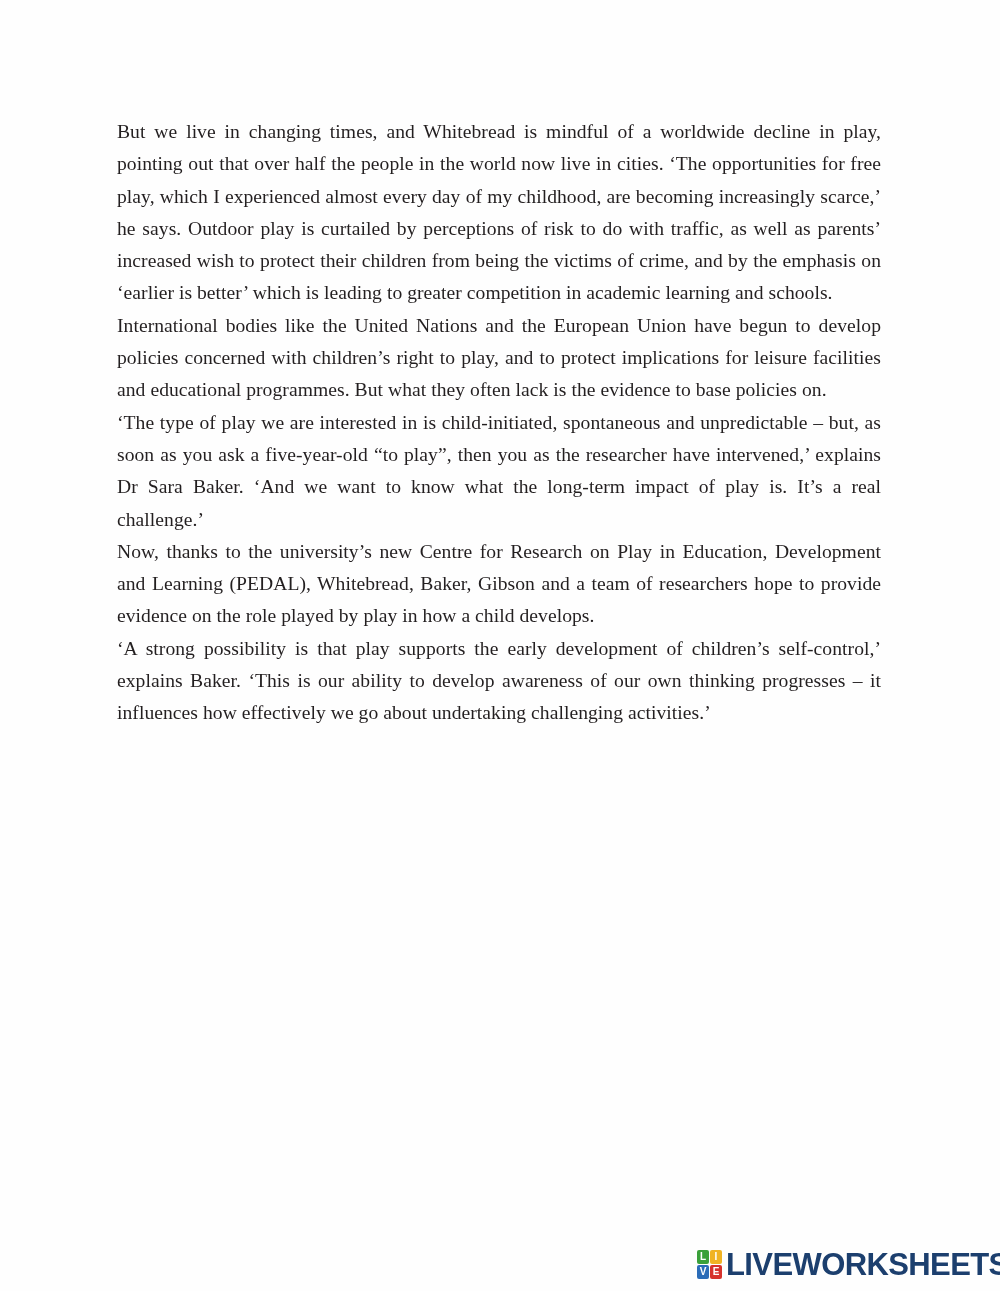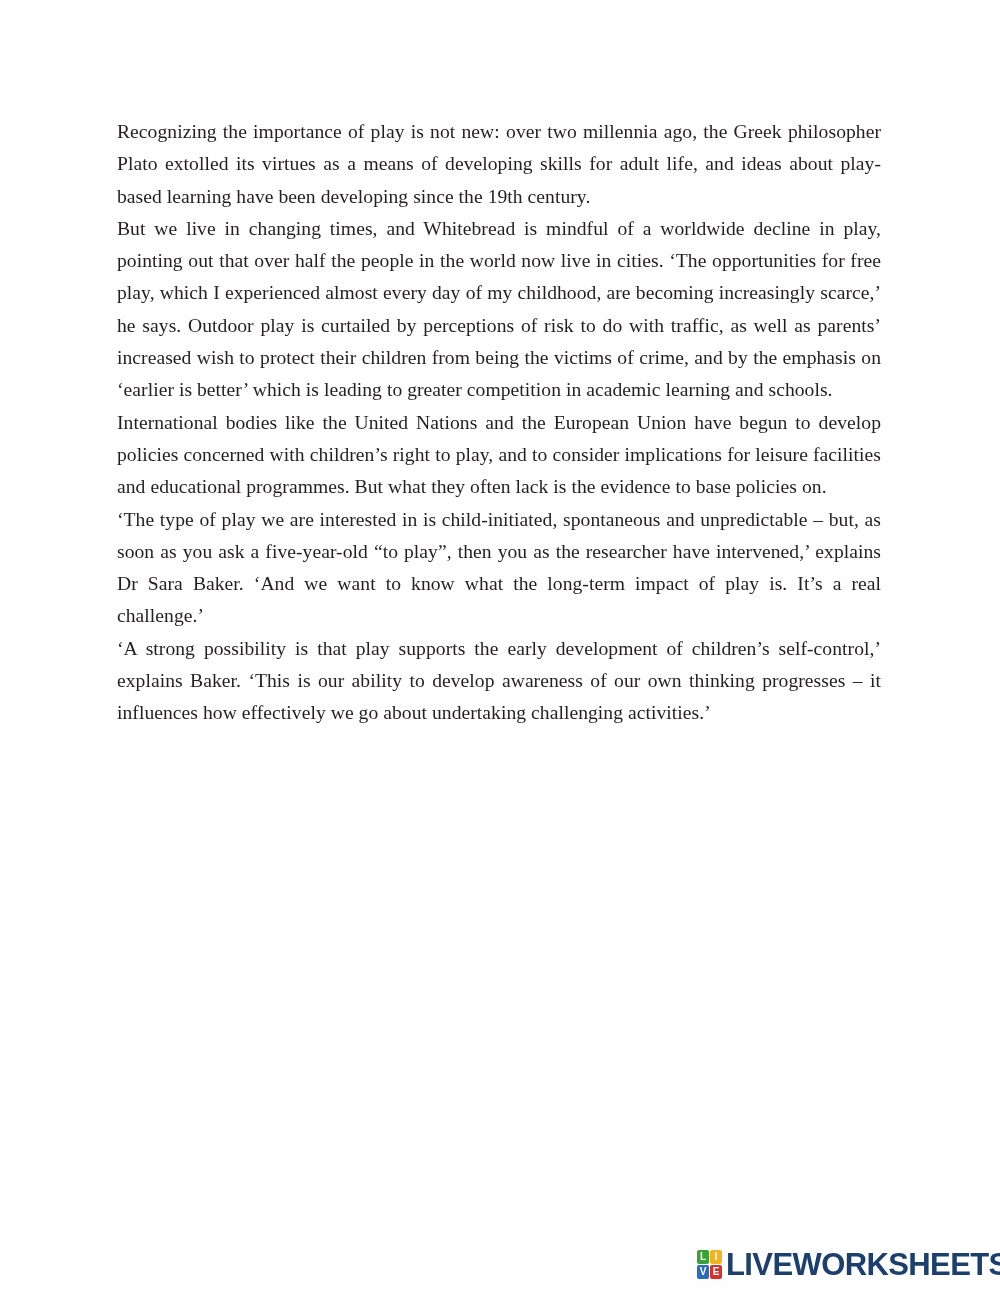--- a/index.html
+++ b/index.html
@@ -88,24 +88,24 @@
     line-height: 1;
     white-space: nowrap;
   }
 </style>
 </head>
 <body>
 
 <div class="page">
 
   <div class="article">
-    <p class="para">Recognizing the importance of play is not new: over two millennia ago, the Greek philosopher Plato extolled its virtues as a means of developing skills for adult life, and ideas about play-based learning have been developing since the 19th century.</p>
     <p class="para">But we live in changing times, and Whitebread is mindful of a worldwide decline in play, pointing out that over half the people in the world now live in cities. ‘The opportunities for free play, which I experienced almost every day of my childhood, are becoming increasingly scarce,’ he says. Outdoor play is curtailed by perceptions of risk to do with traffic, as well as parents’ increased wish to protect their children from being the victims of crime, and by the emphasis on ‘earlier is better’ which is leading to greater competition in academic learning and schools.</p>
-    <p class="para">International bodies like the United Nations and the European Union have begun to develop policies concerned with children’s right to play, and to consider implications for leisure facilities and educational programmes. But what they often lack is the evidence to base policies on.</p>
+    <p class="para">International bodies like the United Nations and the European Union have begun to develop policies concerned with children’s right to play, and to protect implications for leisure facilities and educational programmes. But what they often lack is the evidence to base policies on.</p>
     <p class="para">‘The type of play we are interested in is child-initiated, spontaneous and unpredictable – but, as soon as you ask a five-year-old “to play”, then you as the researcher have intervened,’ explains Dr Sara Baker. ‘And we want to know what the long-term impact of play is. It’s a real challenge.’</p>
+    <p class="para">Now, thanks to the university’s new Centre for Research on Play in Education, Development and Learning (PEDAL), Whitebread, Baker, Gibson and a team of researchers hope to provide evidence on the role played by play in how a child develops.</p>
     <p class="para">‘A strong possibility is that play supports the early development of children’s self-control,’ explains Baker. ‘This is our ability to develop awareness of our own thinking progresses – it influences how effectively we go about undertaking challenging activities.’</p>
   </div>
 
   <div class="logo">
     <div class="logo-mark">
       <span class="logo-tile t0">L</span>
       <span class="logo-tile t1">I</span>
       <span class="logo-tile t2">V</span>
       <span class="logo-tile t3">E</span>
     </div>

